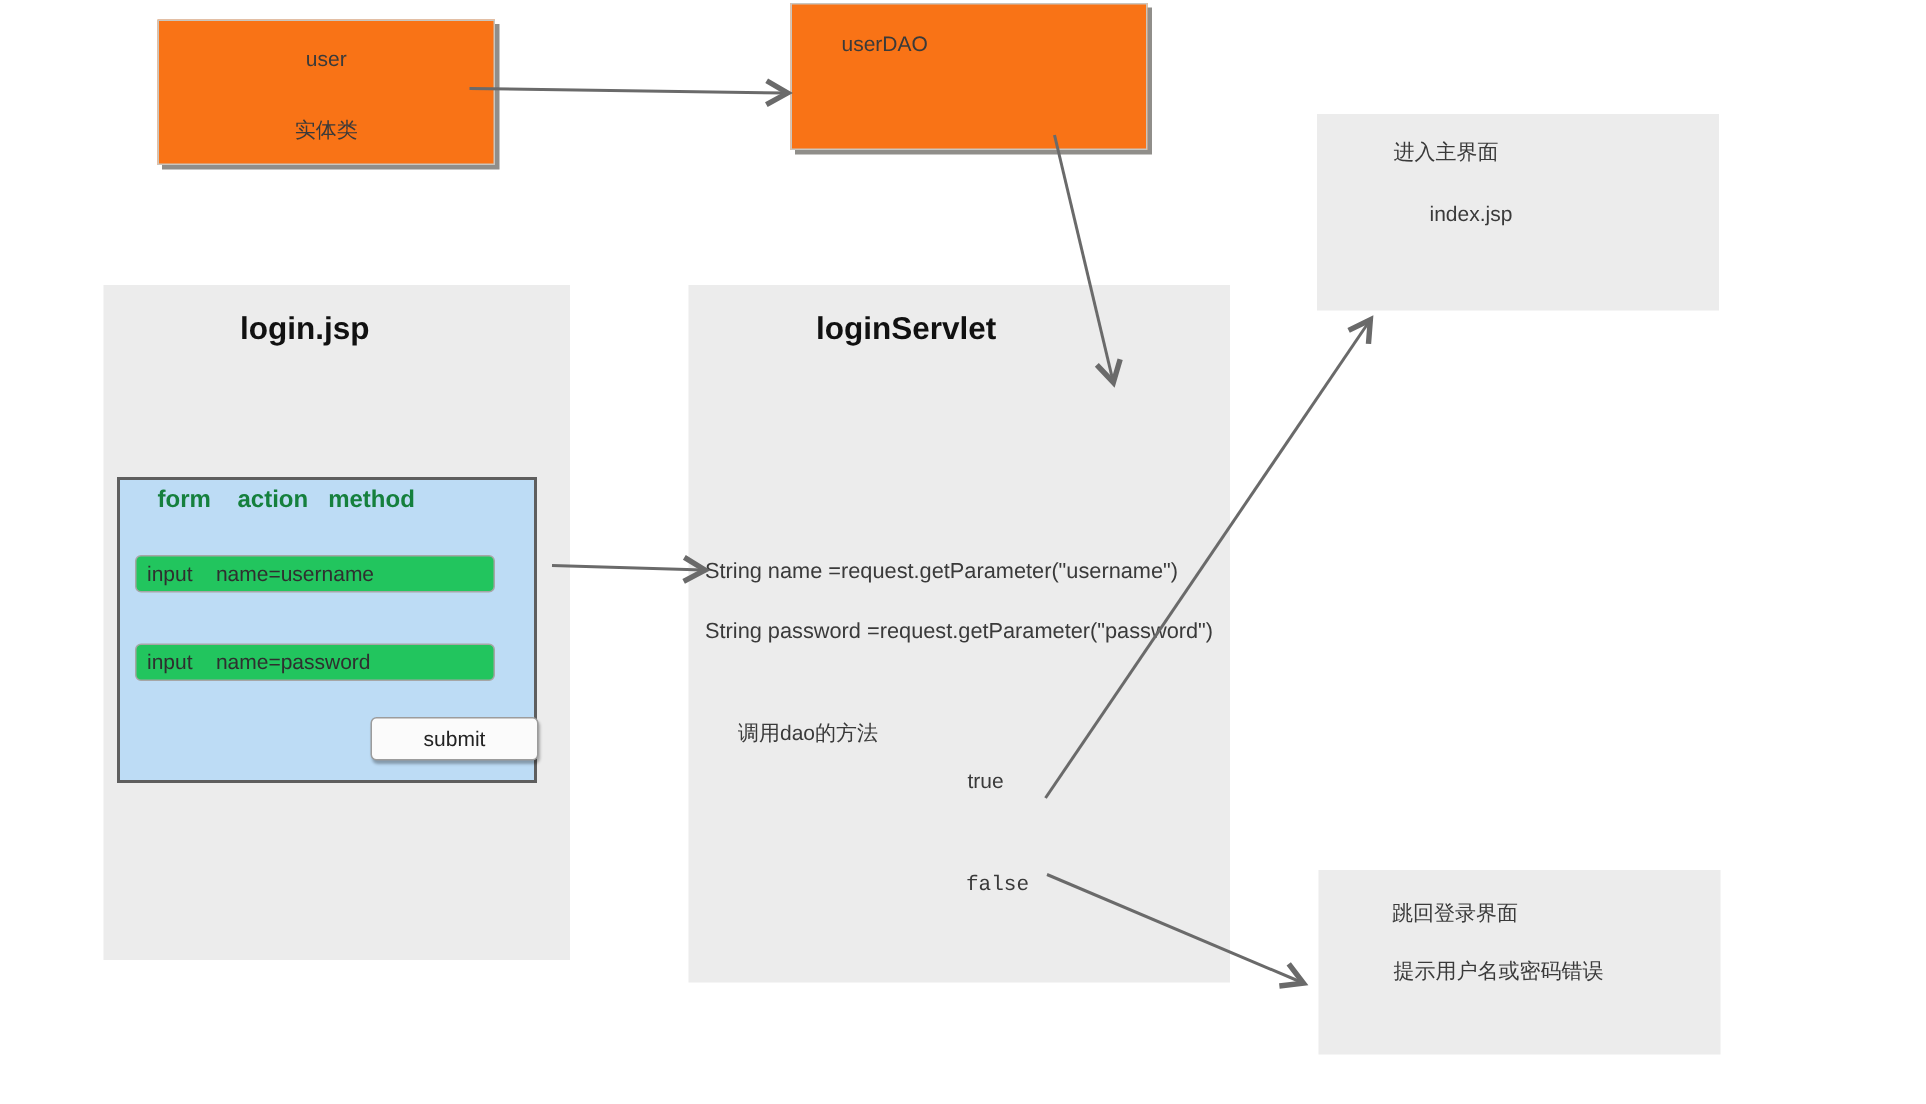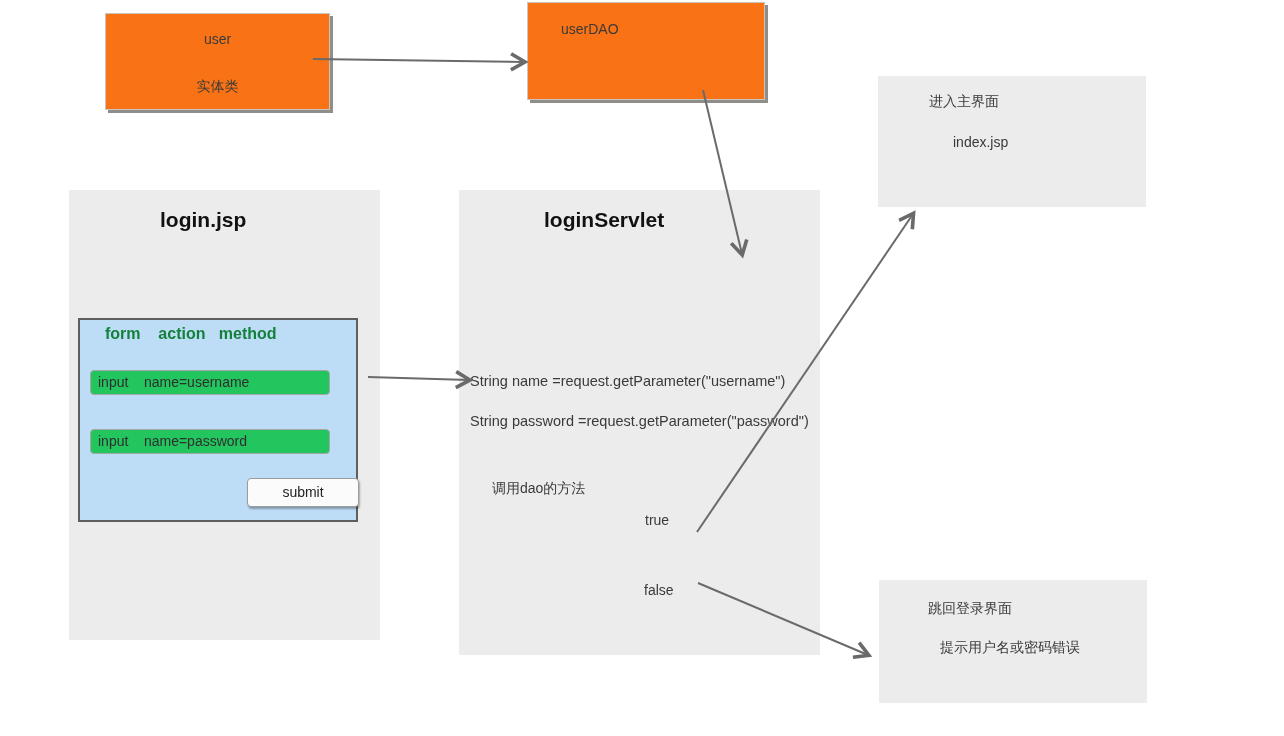--- a/index.html
+++ b/index.html
@@ -71,31 +71,31 @@
     <div class="input-field" style="left:10px;top:109px;width:240px;height:25px;">input    name=password</div>
     <div class="submit-btn" style="left:167px;top:158px;width:112px;height:29px;">submit</div>
   </div>
 
   <div class="box panel" style="left:459px;top:190px;width:361px;height:465px;">
     <div class="title" style="left:85px;top:18px;">loginServlet</div>
     <div class="txt" style="left:11px;top:183px;font-size:14.5px;">String name =request.getParameter("username")</div>
     <div class="txt" style="left:11px;top:223px;font-size:14.5px;">String password =request.getParameter("password")</div>
     <div class="txt" style="left:33px;top:290px;">调用dao的方法</div>
     <div class="txt" style="left:186px;top:322px;">true</div>
-    <div class="txt" style="left:185px;top:392px;">false</div>
+    <div class="txt" style="left:185px;top:392px;font-family:Liberation Mono, monospace;">false</div>
   </div>
 
   <div class="box panel" style="left:878px;top:76px;width:268px;height:131px;">
     <div class="txt" style="left:51px;top:17px;">进入主界面</div>
     <div class="txt" style="left:75px;top:58px;">index.jsp</div>
   </div>
 
   <div class="box panel" style="left:879px;top:580px;width:268px;height:123px;">
     <div class="txt" style="left:49px;top:20px;">跳回登录界面</div>
-    <div class="txt" style="left:61px;top:59px;">提示用户名或密码错误</div>
+    <div class="txt" style="left:50px;top:59px;">提示用户名或密码错误</div>
   </div>
 
   <svg id="arrow-layer" width="1284" height="736" viewBox="0 0 1284 736">
     <defs>
       <marker id="ah" markerWidth="12" markerHeight="12" refX="7.5" refY="5" orient="auto">
         <polyline points="1,1 8,5 1,9" fill="none" stroke="#6A6A6A" stroke-width="1.8"></polyline>
       </marker>
     </defs>
     <line x1="313" y1="59" x2="524" y2="62" stroke="#6A6A6A" stroke-width="2" marker-end="url(#ah)"></line>
     <line x1="703" y1="90" x2="742" y2="254" stroke="#6A6A6A" stroke-width="2" marker-end="url(#ah)"></line>

